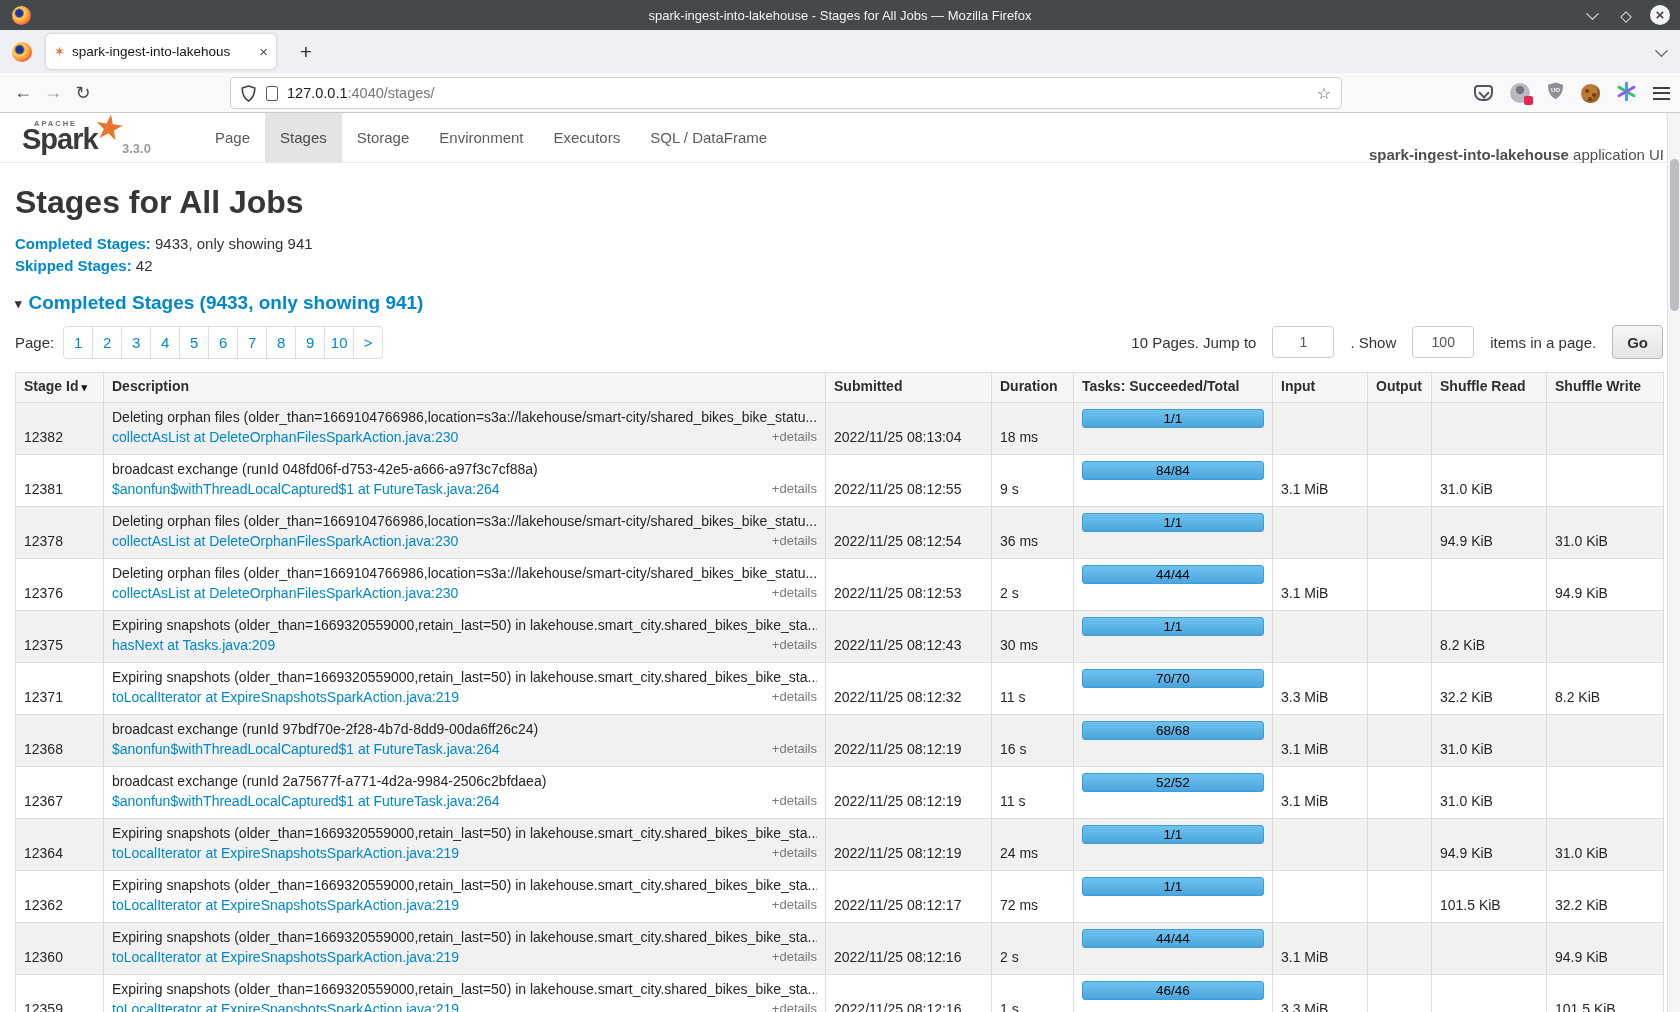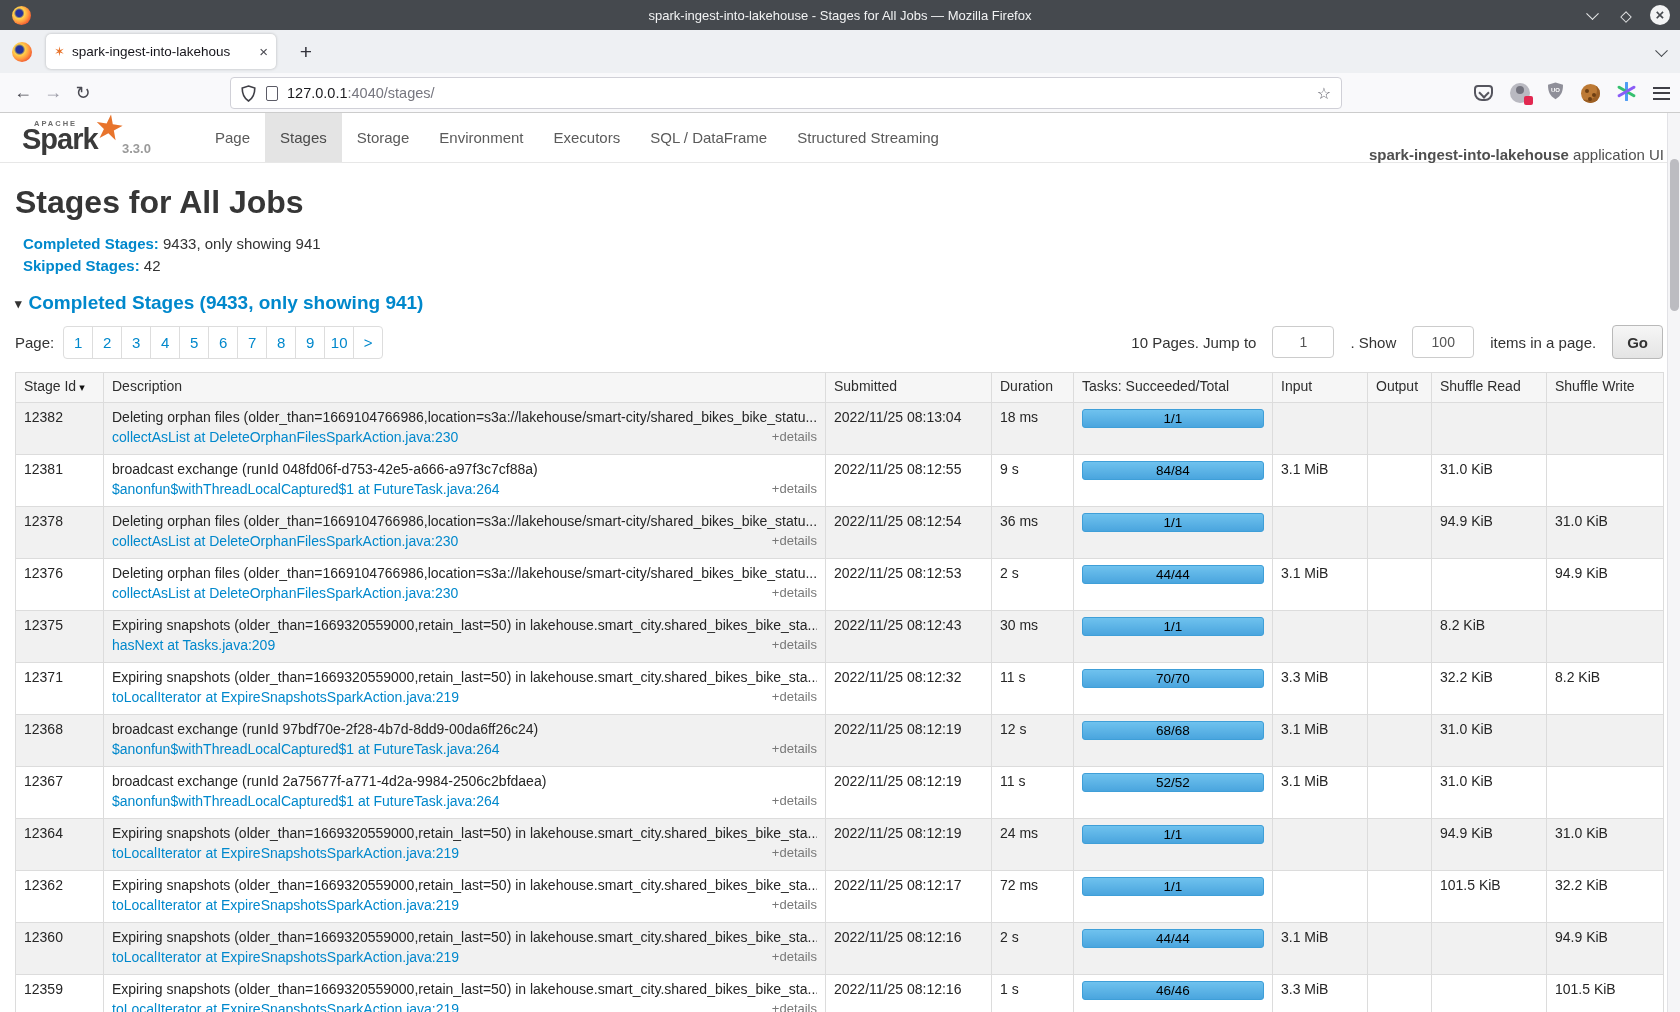--- a/index.html
+++ b/index.html
@@ -60,46 +60,46 @@
   .spark-nav { display:flex; margin-left:62px; }
   .nav-item { font-size:15px; color:#5a5a5a; padding:0 15px; line-height:50px; }
   .nav-item.active { background:#e4e4e4; color:#4a4a4a; }
   .app-label { position:absolute; right:16px; top:17px; line-height:50px; font-size:15px; color:#4f4f4f; }
   .app-label b { font-weight:bold; }
 
   
   .content { position:absolute; left:0; top:163px; width:1680px; padding:0 17px 0 15px; }
   h1.page-title { font-size:32px; font-weight:bold; color:#363636; margin:21px 0 12px 0; }
   .summary { font-size:15px; color:#333; }
-  .summary .row-line { line-height:22px;margin-left:8px; }
+  .summary .row-line { line-height:22px; }
   .summary a { color:#0088cc; font-weight:bold; text-decoration:none; }
   .section-head { margin-top:15px; font-size:19px; font-weight:bold; color:#0088cc; display:flex; align-items:center; gap:7px; cursor:pointer; }
   .collapse-arrow { font-size:13px; color:#333; }
 
   .pagerow { margin-top:11px; display:flex; align-items:center; }
   .page-label { font-size:15px; color:#333; margin-right:9px; }
   .page-group { display:flex; }
   .page-btn { min-width:30px; text-align:center; padding:7px 0; font-size:15px; color:#0088cc; background:#fff; border:1px solid #ddd; margin-left:-1px; cursor:pointer; }
   .page-btn.first { border-radius:4px 0 0 4px; margin-left:0; }
   .page-btn.last { border-radius:0 4px 4px 0; }
   .pager-right { margin-left:auto; display:flex; align-items:center; gap:16px; font-size:15px; color:#333; }
   .pager-right input { width:62px; height:32px; border:1px solid #ccc; border-radius:4px; text-align:center; font-size:14px; color:#555; font-family:"Liberation Sans",sans-serif; }
   .go-btn { height:34px; padding:0 14px; background:linear-gradient(#f6f6f6,#e4e4e4); border:1px solid #b9b9b9; border-radius:4px; font-size:15px; color:#333; font-weight:bold; }
 
   
   table.stages { margin-top:13px; width:1648px; border-collapse:collapse; table-layout:fixed; }
   table.stages th, table.stages td { border:1px solid #dcdcdc; padding:6px 8px; font-size:14px; text-align:left; vertical-align:top; }
-  table.stages thead th { background:#f6f6f6; font-weight:normal; color:#2e2e2e; height:30px; padding-top:5px; white-space:nowrap; overflow:hidden; }
+  table.stages thead th { background:#f6f6f6; font-weight:bold; color:#2e2e2e; height:30px; padding-top:5px; white-space:nowrap; overflow:hidden; }
   table.stages tbody tr { height:52px; }
   table.stages tbody tr:nth-child(odd) { background:#f1f1f1; }
   td .d1 { color:#262626; white-space:nowrap; overflow:hidden; }
   td .d2 { margin-top:4px; }
   td .d2 a { color:#0088cc; text-decoration:none; }
   td .details { float:right; color:#787878; font-size:13px; cursor:pointer; }
-  .cell-text { color:#262626; white-space:nowrap; overflow:hidden; }
+  .cell-text { color:#262626; white-space:nowrap; overflow:hidden;margin-top:20px; }
   .bar { height:19px; border:1px solid #3f9fd8; border-radius:3px; background:linear-gradient(#6fc2ee,#4aa5de); text-align:center; font-size:13.5px; color:#000; line-height:17px; }
   .sort { font-size:11px; color:#111; }
 
   
   .scrollbar { position:absolute; right:0; top:113px; width:13px; height:899px; background:#f5f5f7; border-left:1px solid #e2e2e6; }
   .scroll-thumb { position:absolute; left:2px; top:46px; width:9px; height:152px; background:#bcbcc1; border-radius:5px; }
 </style>
 </head>
 <body>
 
@@ -167,21 +167,20 @@
     <span class="logo-name">Spark</span>
   </div>
   <span class="logo-ver">3.3.0</span>
   <div class="spark-nav" id="spark-nav">
       <div class="nav-item">Page</div>
       <div class="nav-item active">Stages</div>
       <div class="nav-item">Storage</div>
       <div class="nav-item">Environment</div>
       <div class="nav-item">Executors</div>
       <div class="nav-item">SQL / DataFrame</div>
-      <div class="nav-item">Structured Streaming</div>
     </div>
   <div class="app-label"><b>spark-ingest-into-lakehouse</b><span> application UI</span></div>
 </div>
 
 <div class="content">
   <h1 class="page-title">Stages for All Jobs</h1>
 
   <div class="summary">
     <div class="row-line"><a>Completed Stages:</a><span> 9433, only showing 941</span></div>
     <div class="row-line"><a>Skipped Stages:</a><span> 42</span></div>
@@ -400,21 +399,21 @@
             <div class="cell-text">12368</div>
           </td>
           <td>
             <div class="d1">broadcast exchange (runId 97bdf70e-2f28-4b7d-8dd9-00da6ff26c24)</div>
             <div class="d2"><span class="details">+details</span><a href="#">$anonfun$withThreadLocalCaptured$1 at FutureTask.java:264</a></div>
           </td>
           <td>
             <div class="cell-text">2022/11/25 08:12:19</div>
           </td>
           <td>
-            <div class="cell-text">12 s</div>
+            <div class="cell-text">16 s</div>
           </td>
           <td>
             <div class="bar">68/68</div>
           </td>
           <td>
             <div class="cell-text">3.1 MiB</div>
           </td>
           <td></td>
           <td>
             <div class="cell-text">31.0 KiB</div>

